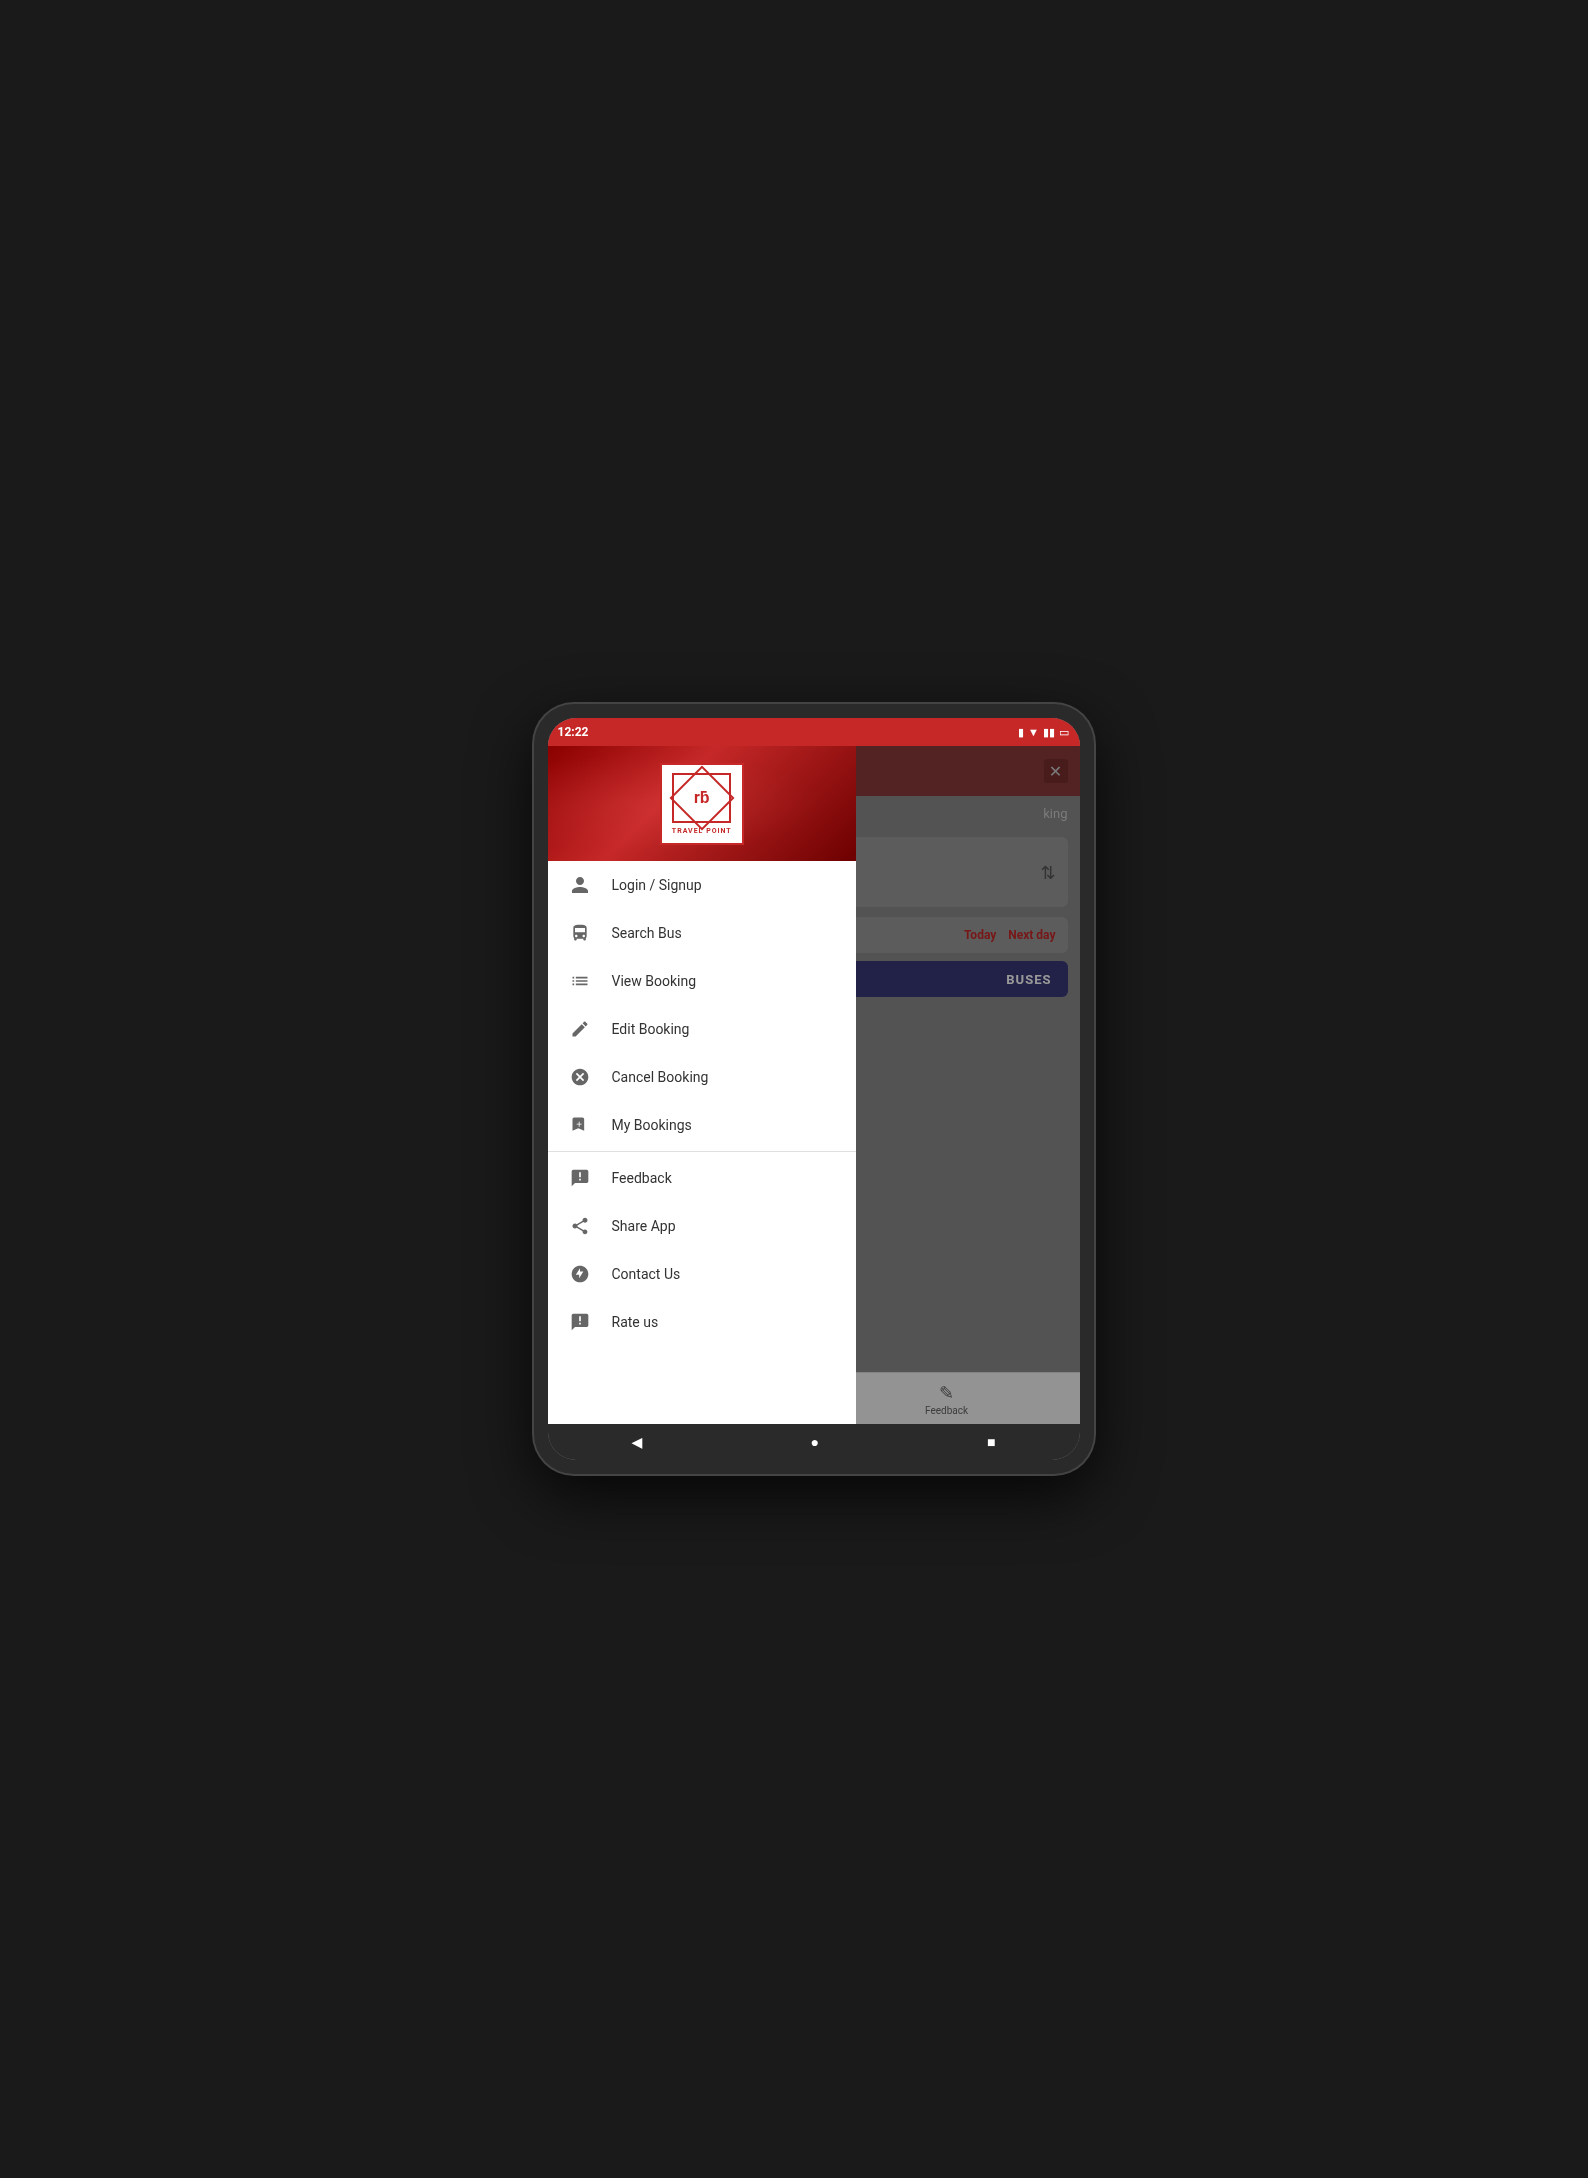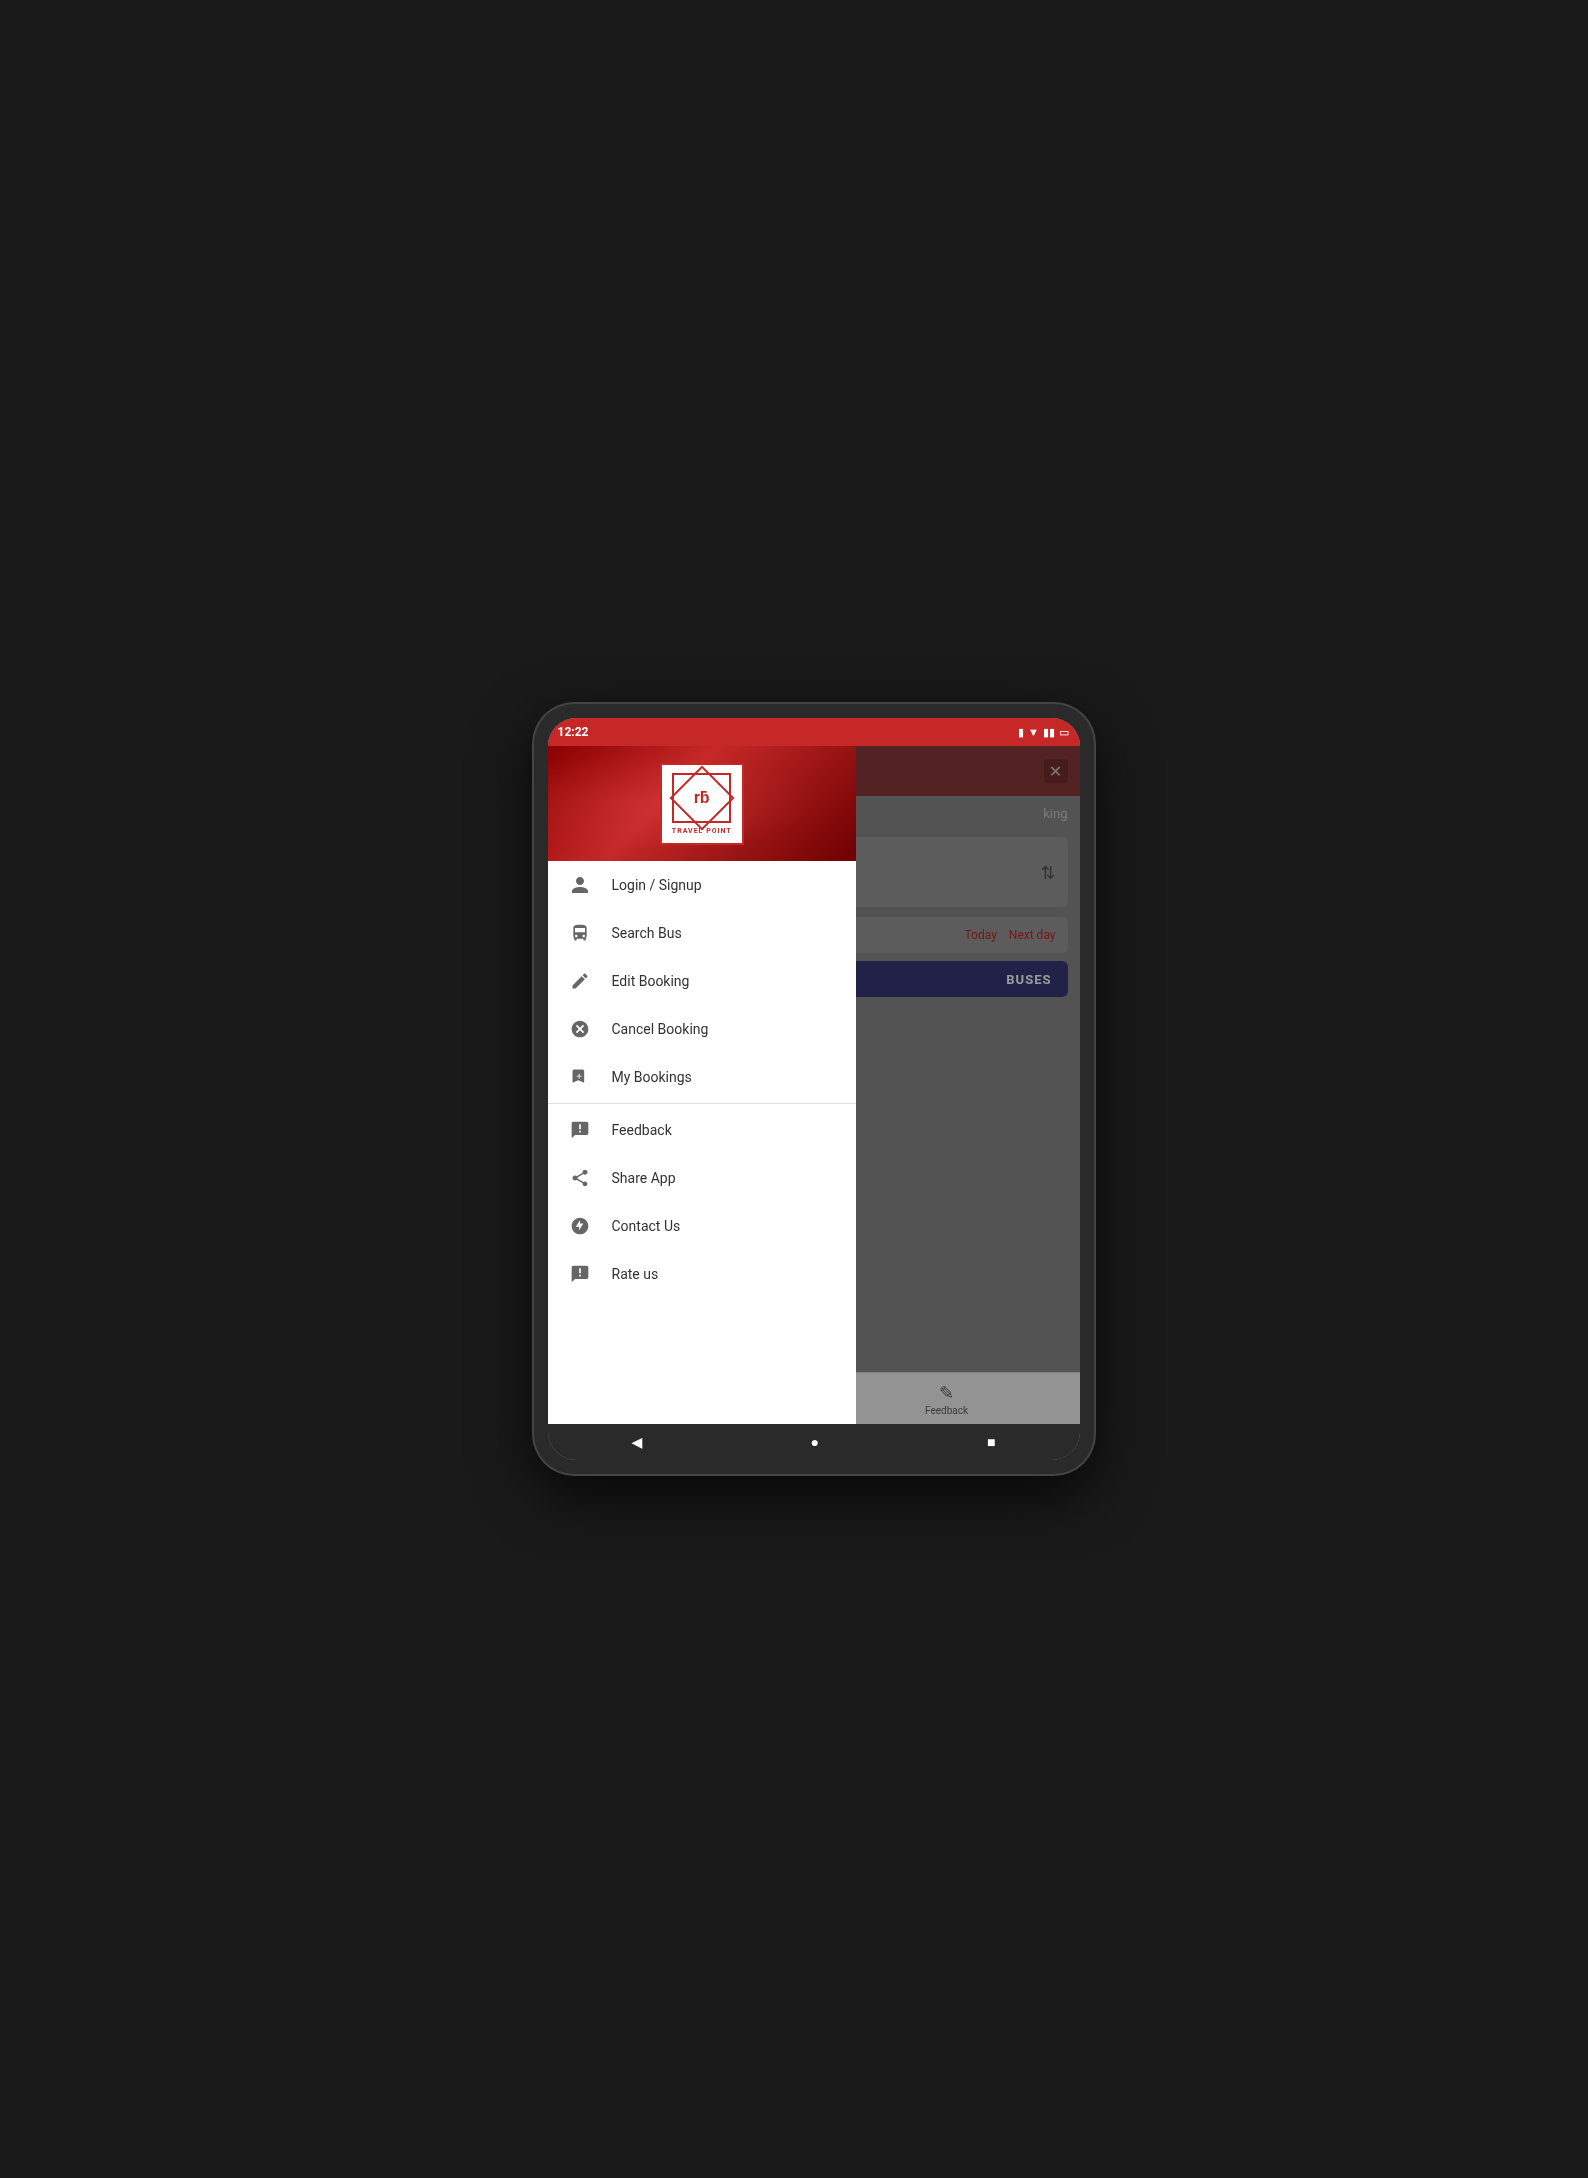--- a/index.html
+++ b/index.html
@@ -132,21 +132,21 @@
       display: flex;
       align-items: center;
       justify-content: flex-end;
       padding: 0 12px;
       gap: 12px;
     }
 
     .date-btn {
       color: #c62828;
       font-size: 12px;
-      font-weight: normal;
+      font-weight: bold;
     }
 
     .app-bg-search-btn {
       margin: 4px 12px;
       background: #3a3a7a;
       border-radius: 6px;
       height: 36px;
       display: flex;
       align-items: center;
       justify-content: flex-end;
@@ -416,20 +416,28 @@
 
           <div class="menu-item">
             <span class="menu-icon">
               <svg viewBox="0 0 24 24" fill="#666">
                   <path d="M4 16c0 .88.39 1.67 1 2.22V20c0 .55.45 1 1 1h1c.55 0 1-.45 1-1v-1h8v1c0 .55.45 1 1 1h1c.55 0 1-.45 1-1v-1.78c.61-.55 1-1.34 1-2.22V6c0-3.5-3.58-4-8-4s-8 .5-8 4v10zm3.5 1c-.83 0-1.5-.67-1.5-1.5S6.67 14 7.5 14s1.5.67 1.5 1.5S8.33 17 7.5 17zm9 0c-.83 0-1.5-.67-1.5-1.5s.67-1.5 1.5-1.5 1.5.67 1.5 1.5-.67 1.5-1.5 1.5zm1.5-6H6V6h12v5z"></path>
                 </svg>
             </span>
             <span class="menu-label">Search Bus</span>
           </div>
 
+          <div class="menu-item">
+            <span class="menu-icon">
+              <svg viewBox="0 0 24 24" fill="#666">
+                  <path d="M3 13h2v-2H3v2zm0 4h2v-2H3v2zm0-8h2V7H3v2zm4 4h14v-2H7v2zm0 4h14v-2H7v2zM7 7v2h14V7H7z"></path>
+                </svg>
+            </span>
+            <span class="menu-label">View Booking</span>
+          </div>
 
           <div class="menu-item">
             <span class="menu-icon">
               <svg viewBox="0 0 24 24" fill="#666">
                   <path d="M3 17.25V21h3.75L17.81 9.94l-3.75-3.75L3 17.25zM20.71 7.04c.39-.39.39-1.02 0-1.41l-2.34-2.34c-.39-.39-1.02-.39-1.41 0l-1.83 1.83 3.75 3.75 1.83-1.83z"></path>
                 </svg>
             </span>
             <span class="menu-label">Edit Booking</span>
           </div>
 

